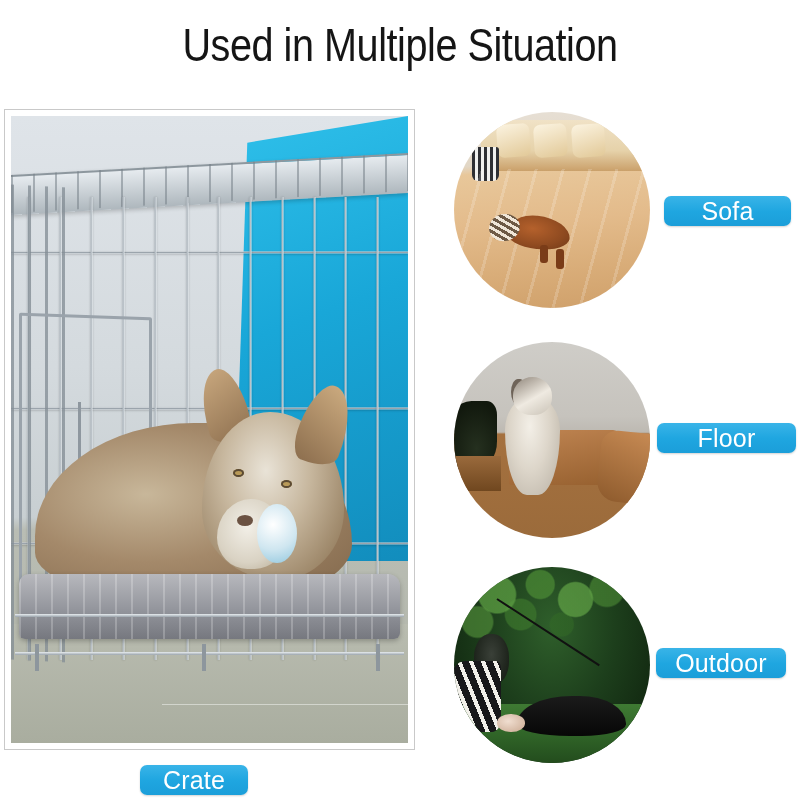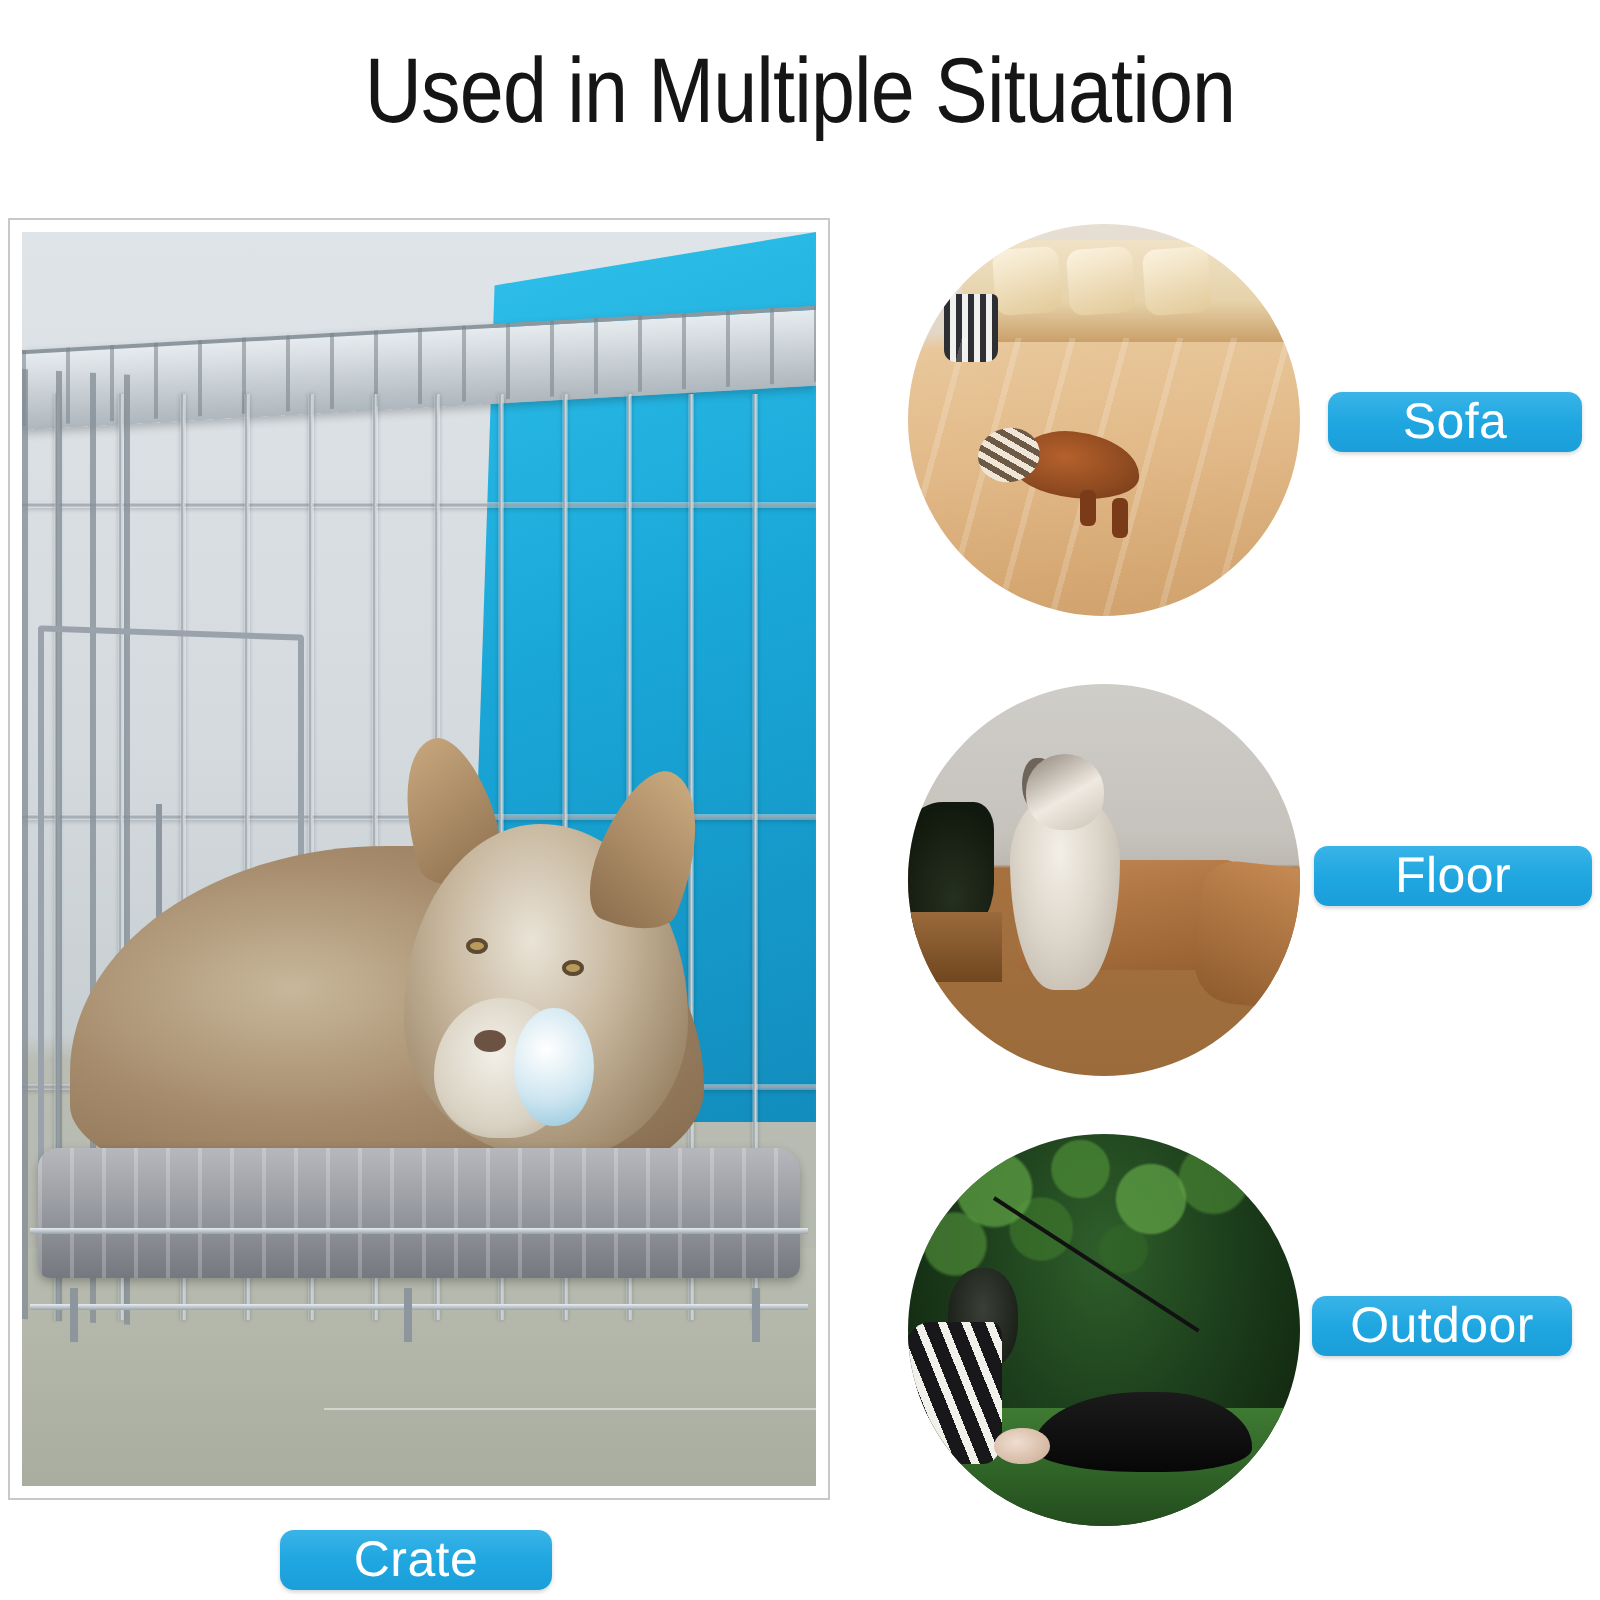--- a/index.html
+++ b/index.html
@@ -341,21 +341,21 @@
     letter-spacing: 0.2px;
     line-height: 1;
     padding: 0 16px;
     box-shadow: 0 1px 2px rgba(0,0,0,.18);
     white-space: nowrap;
     box-sizing: border-box;
   }
   #badge-floor   { left: 664px; top: 196px; width: 127px; }
   #badge-sofa    { left: 657px; top: 423px; width: 139px; }
   #badge-outdoor { left: 656px; top: 648px; width: 130px; }
-  #badge-crate   { left: 140px; top: 765px; width: 136px; }
+  #badge-crate   { left: 140px; top: 765px; width: 108px; }
 </style>
 </head>
 <body>
 
 <div id="page-title">Used in Multiple Situation</div>
 
 <div id="crate-figure">
   <div id="crate-photo">
     <div class="cp-wall"></div>
     <div class="cp-cyan"></div>

